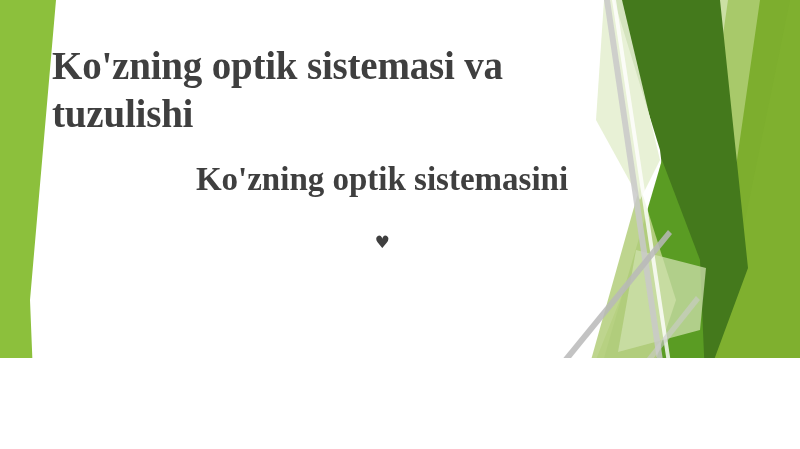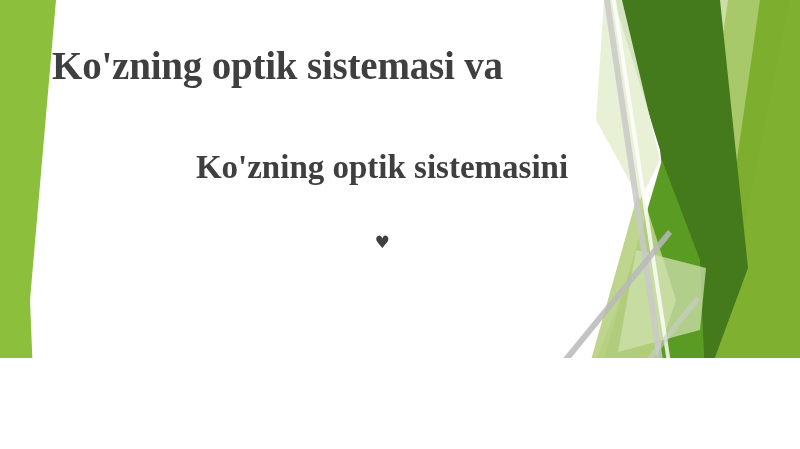--- a/index.html
+++ b/index.html
@@ -42,21 +42,21 @@
     color: #3f3f3f;
     line-height: 1.22;
     letter-spacing: -0.2px;
     text-align: left;
     white-space: pre-wrap;
     margin: 0;
   }
   .subtitle-block {
     position: absolute;
     left: 92px;
-    top: 146px;
+    top: 158px;
     width: 580px;
     text-align: center;
   }
   .line-sub {
     font-size: 33px;
     font-weight: bold;
     color: #3f3f3f;
     line-height: 1.30;
     margin: 0;
     white-space: pre-wrap;
@@ -106,20 +106,21 @@
     <polygon points="612,0 616,0 684,449 680,449" fill="#ffffff" opacity="0.8"></polygon>
     <polygon points="489,449 497,449 672,234 668,230" fill="#b9b9b9" opacity="0.85"></polygon>
     <polygon points="575,449 581,449 700,300 696,296" fill="#cccccc" opacity="0.6"></polygon>
 
   </svg>
 
   <div id="content">
 
     <div class="title-block">
       <div class="line-main">Ko'zning optik sistemasi va</div>
+      <div class="line-main">tuzulishi</div>
     </div>
 
     <div class="subtitle-block">
       <div class="line-sub">Ko'zning optik sistemasini</div>
     </div>
 
     <div class="bullet-heart">♥</div>
 
   </div>
 </div>

